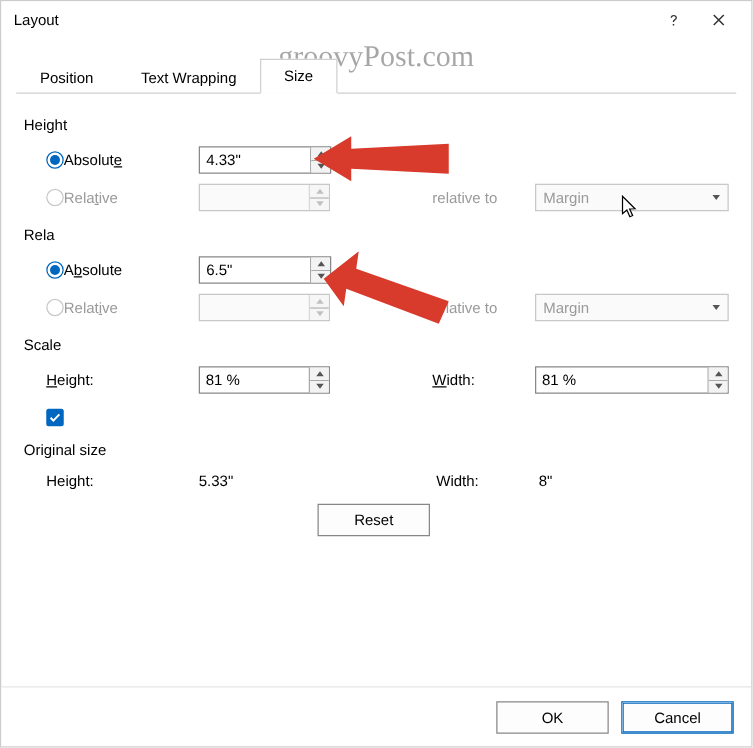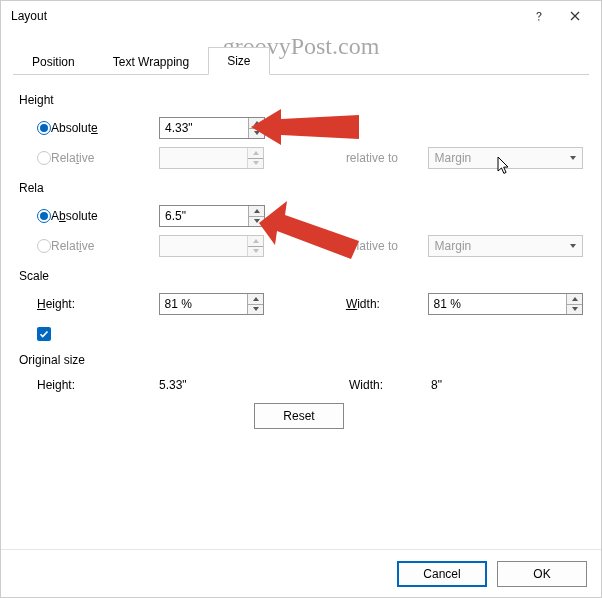--- a/index.html
+++ b/index.html
@@ -337,22 +337,22 @@
       <div class="btn">
           <span>Re</span>
           <span class="ul">s</span>
           <span>et</span>
         </div>
     </div>
   </div>
 </div>
 
 <div class="footer">
+  <div class="btn">OK</div>
   <div class="btn primary">Cancel</div>
-  <div class="btn">OK</div>
 </div>
 
 <div class="arrow" style="left:250px; top:100px;">
   <svg width="110" height="52" viewBox="0 0 110 52">
     <polygon points="0,26 30,8 30,18 108,14 108,38 30,34 30,44" fill="#d83a2b"></polygon>
   </svg>
 </div>
 <div class="arrow" style="left:250px; top:200px;">
   <svg width="110" height="60" viewBox="0 0 110 60">
     <polygon points="8,22 36,0 34,14 108,40 100,58 26,30 24,44" fill="#d83a2b"></polygon>

